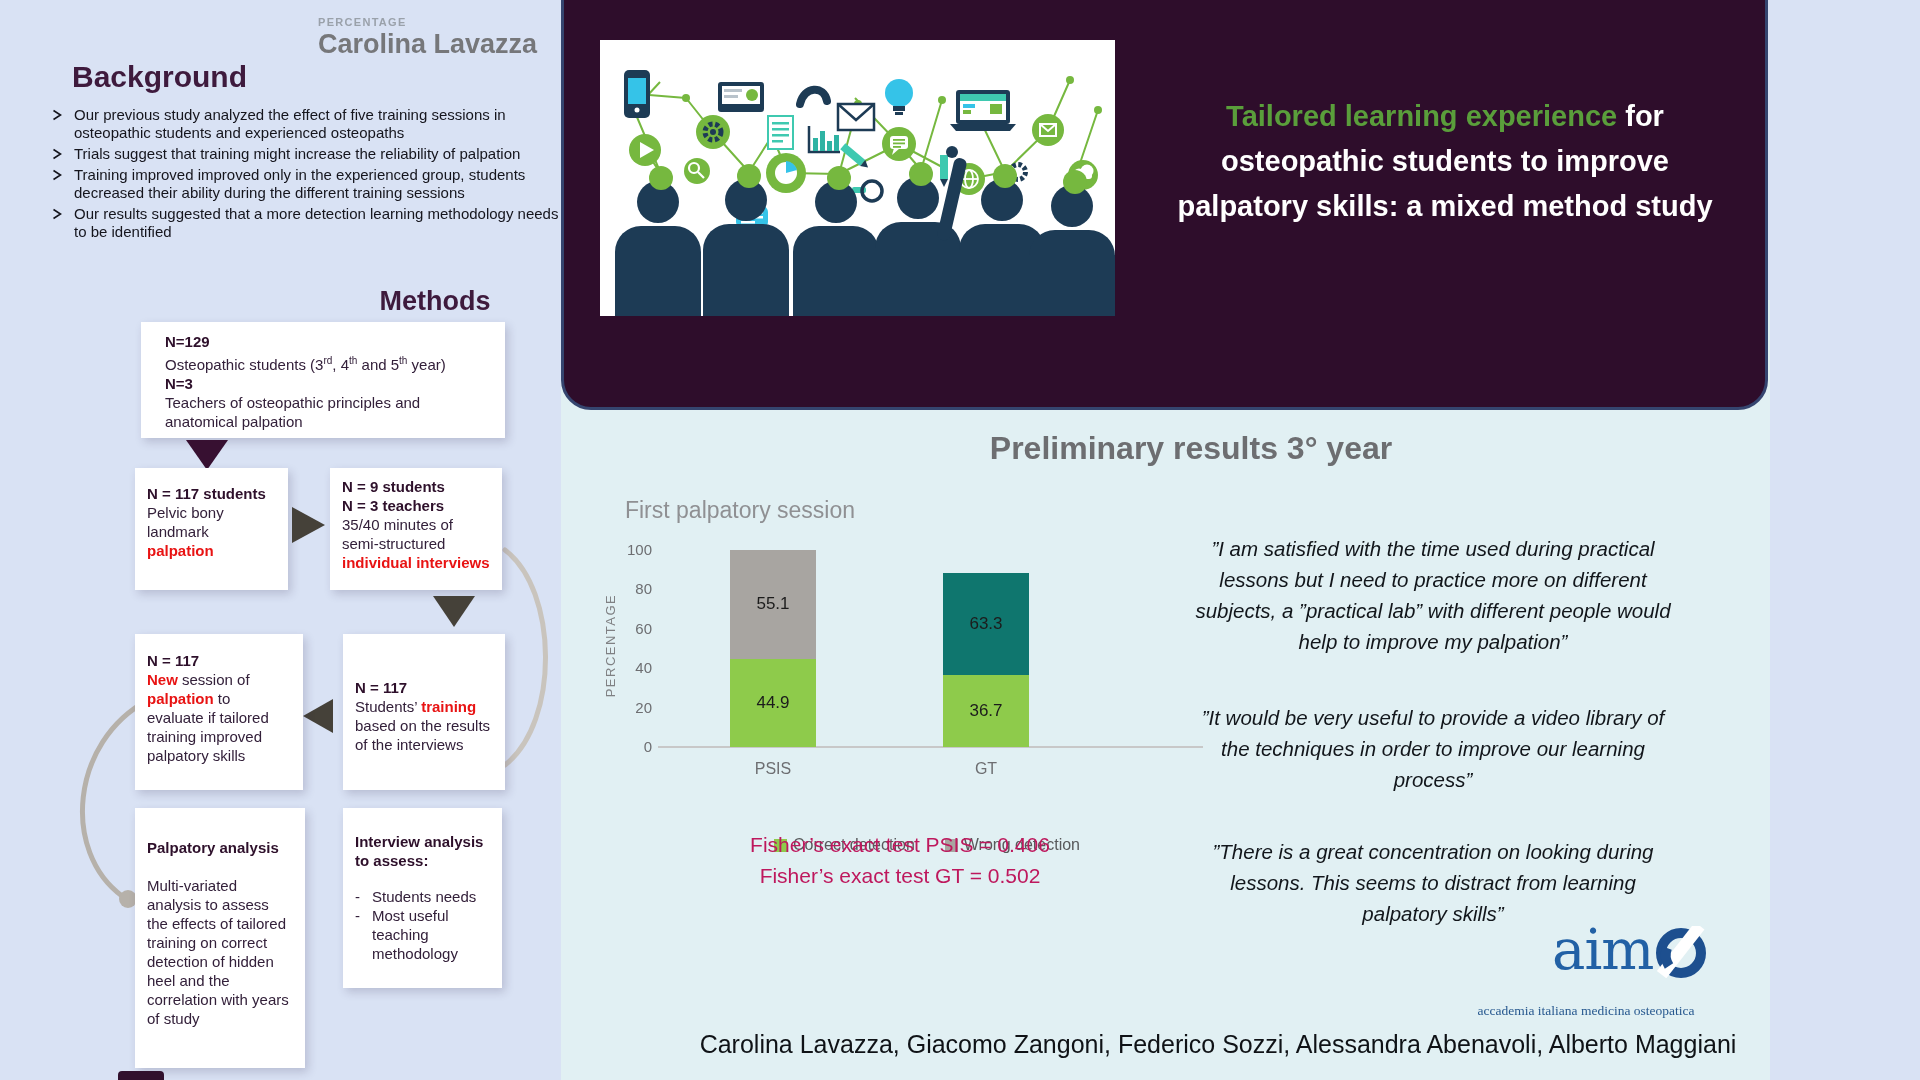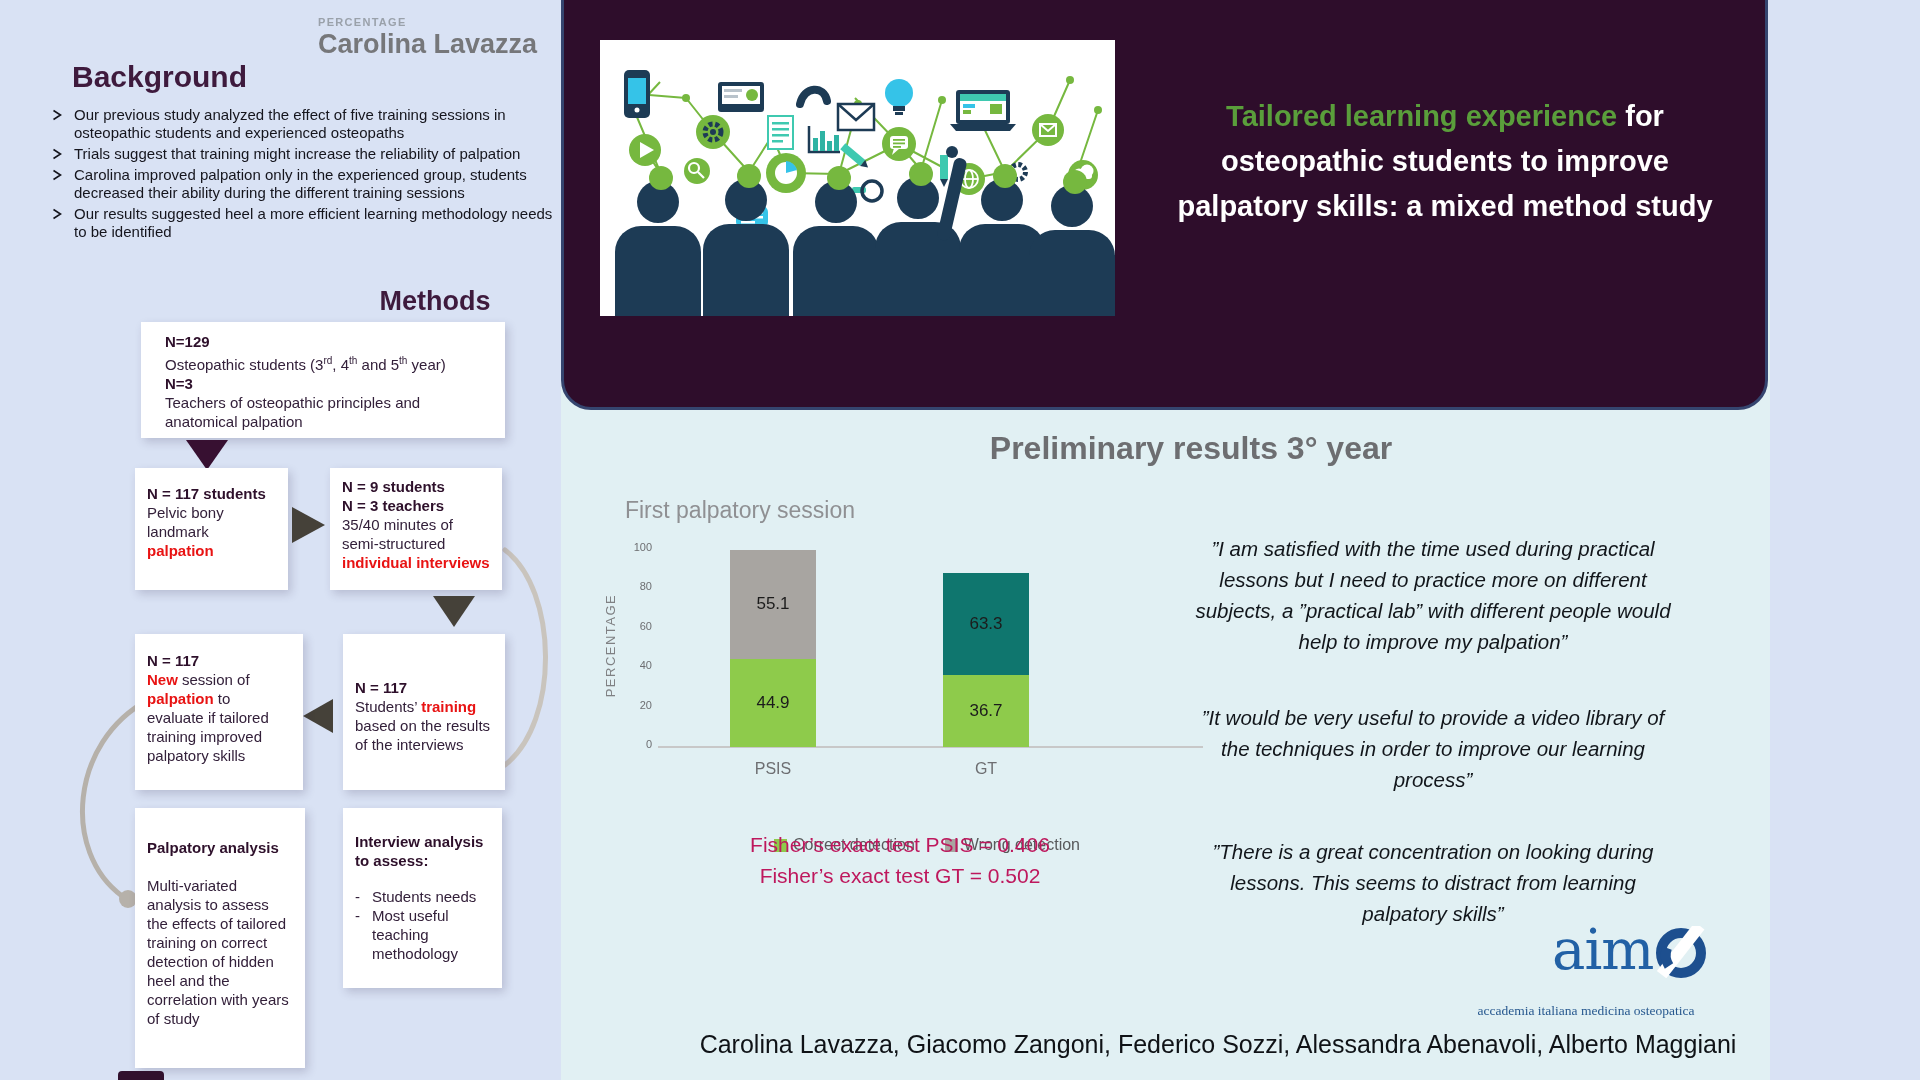--- a/index.html
+++ b/index.html
@@ -56,21 +56,21 @@
   .poster-title { left:1156px; top:94px; width:578px; text-align:center;
                   font-size:29px; font-weight:bold; line-height:45px; color:#ffffff; }
   .poster-title .green { color:#5a9e3b; }
 
   .results-title { left:871px; top:430px; width:640px; text-align:center; font-size:32px; font-weight:bold; color:#6d6e71; }
 
   
   .chart-title { left:600px; top:497px; width:280px; text-align:center; font-size:23px; color:#8f9093; }
   .ylabel { left:530px; top:638px; width:160px; text-align:center; transform:rotate(-90deg);
             font-size:13px; letter-spacing:1.5px; color:#7f8083; }
-  .ytick { position:absolute; width:40px; left:612px; text-align:right; font-size:11px; color:#6d6e71; }
+  .ytick { position:absolute; width:40px; left:612px; text-align:right; font-size:15px; color:#6d6e71; }
   .baseline { left:658px; top:746px; width:545px; height:2px; background:#c8c8c8; }
   .bar { position:absolute; bottom:333px; width:86px; display:flex; flex-direction:column; }
   .bar-psis { left:730px; } .bar-gt { left:943px; }
   .seg { display:flex; align-items:center; justify-content:center; font-size:17px; color:#1c1c1c; }
   .cat { position:absolute; top:760px; width:86px; text-align:center; font-size:16px; color:#6d6e71; }
   .cat-psis { left:730px; } .cat-gt { left:943px; }
   .legend { left:610px; top:800px; width:470px; display:flex; justify-content:flex-end; gap:30px;margin-top:36px; }
   .legend-item { display:flex; align-items:center; gap:6px; font-size:16px; color:#58595b; }
   .swatch { width:13px; height:13px; display:inline-block; }
   .fisher { position:absolute; width:560px; left:620px; text-align:center; font-size:21px; color:#be185d; }
@@ -110,27 +110,27 @@
   <li>
     <svg class="chev" width="10" height="12" viewBox="0 0 10 12">
         <path d="M1.5 1.5 L8.5 6 L1.5 10.5" fill="none" stroke="#15151d" stroke-width="1.6"></path>
       </svg>
     <span>Trials suggest that training might increase the reliability of palpation</span>
     </li>
   <li>
     <svg class="chev" width="10" height="12" viewBox="0 0 10 12">
         <path d="M1.5 1.5 L8.5 6 L1.5 10.5" fill="none" stroke="#15151d" stroke-width="1.6"></path>
       </svg>
-    <span>Carolina improved palpation only in the experienced group, students decreased their ability during the different training sessions</span>
+    <span>Training improved improved only in the experienced group, students decreased their ability during the different training sessions</span>
     </li>
   <li>
     <svg class="chev" width="10" height="12" viewBox="0 0 10 12">
         <path d="M1.5 1.5 L8.5 6 L1.5 10.5" fill="none" stroke="#15151d" stroke-width="1.6"></path>
       </svg>
-    <span>Our results suggested heel a more efficient learning methodology needs to be identified</span>
+    <span>Our results suggested that a more detection learning methodology needs to be identified</span>
     </li>
 </ul>
 
 <div class="abs methods-title">Methods</div>
 
 <svg class="abs" style="left:0;top:0;" width="561" height="1080">
   <path d="M 148 700 C 70 742, 62 852, 122 896" fill="none" stroke="#b6b1aa" stroke-width="5" stroke-linecap="round"></path>
   <circle cx="128" cy="899" r="9" fill="#b6b1aa"></circle>
   <path d="M 505 550 C 558 590, 560 722, 505 765" fill="none" stroke="#c9c4bd" stroke-width="5" stroke-linecap="round"></path>
 </svg>

